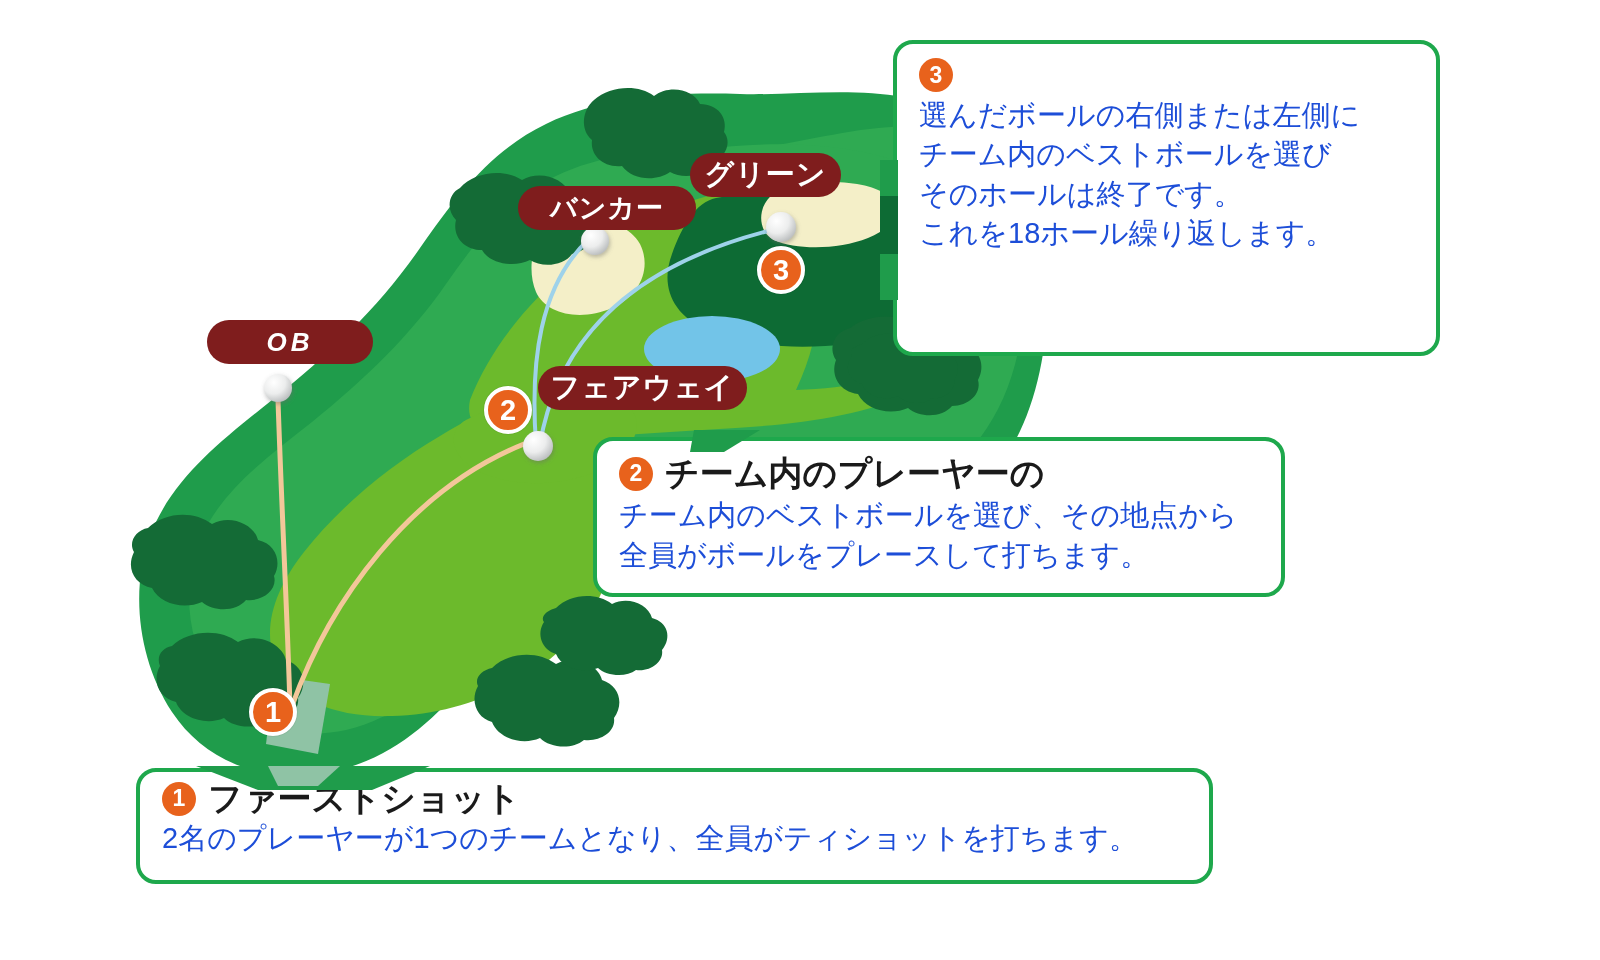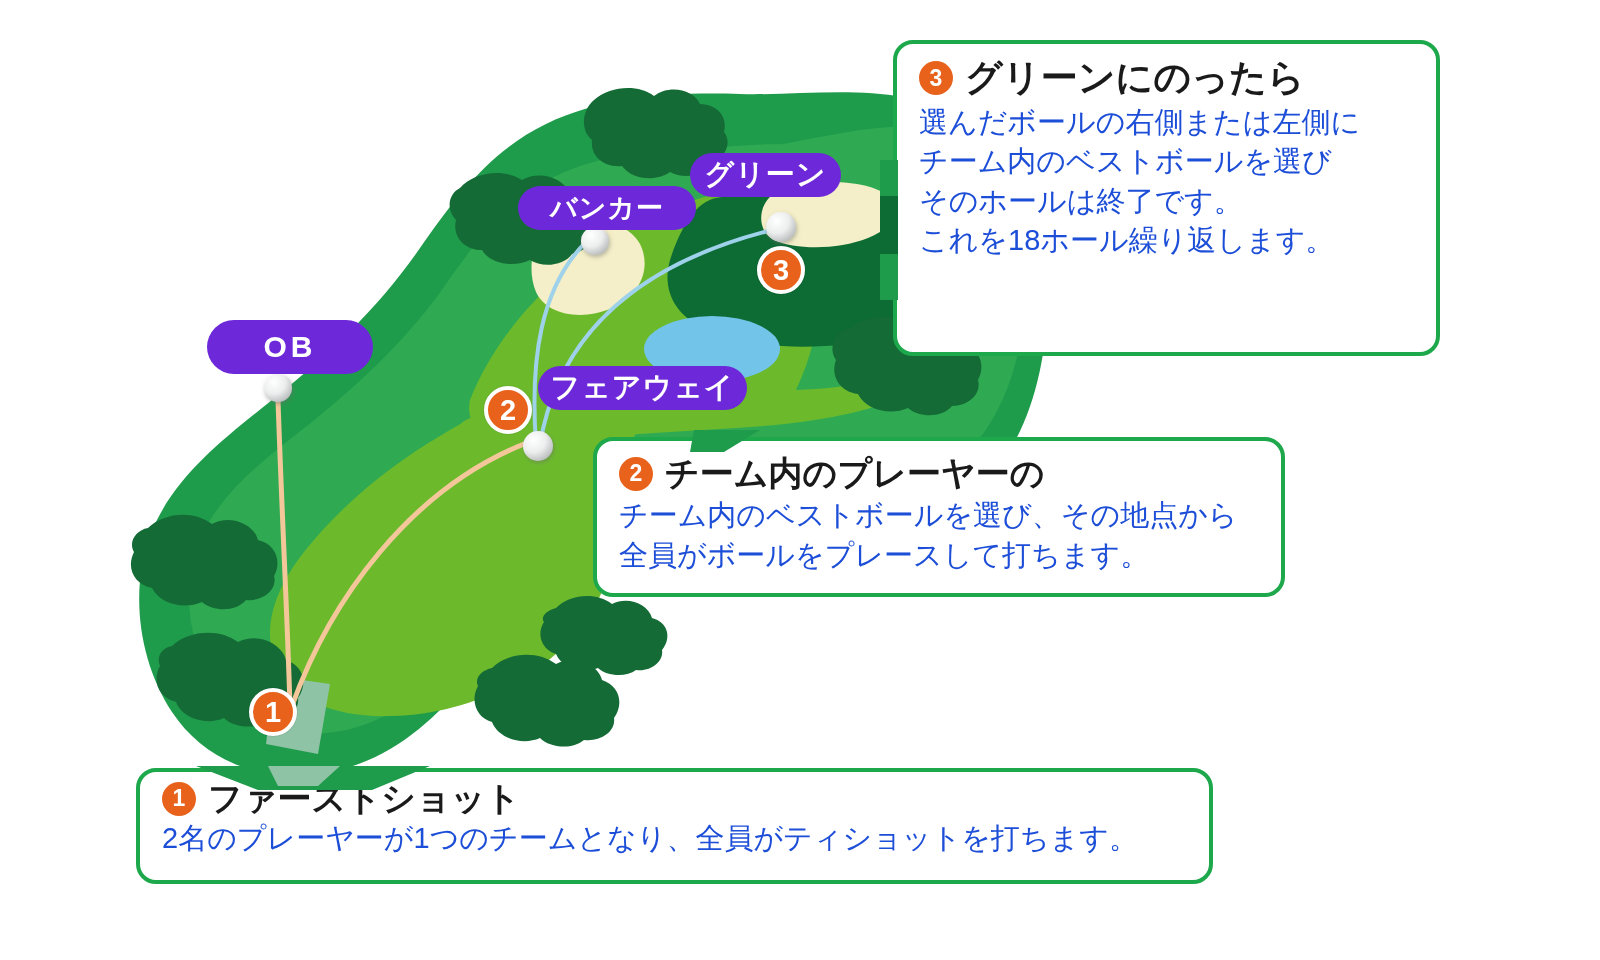--- a/index.html
+++ b/index.html
@@ -11,30 +11,30 @@
     position:relative;
   }
   #stage{position:absolute;left:0;top:0;width:1600px;height:960px;}
 
   
   #course-layer{position:absolute;left:0;top:0;width:1600px;height:960px;}
 
   
   .pill{
     position:absolute;
-    background:#6d28d9;
+    background:#7f1d1d;
     color:#ffffff;
     border-radius:999px;
     font-weight:bold;
     letter-spacing:1px;
     display:flex;align-items:center;justify-content:center;
     white-space:nowrap;
     box-sizing:border-box;
   }
-  .pill-ob{left:207px;top:320px;width:166px;height:54px;font-size:30px;letter-spacing:4px;}
+  .pill-ob{left:207px;top:320px;width:166px;height:44px;font-size:26px;letter-spacing:4px;font-style:italic;}
   .pill-bunker{left:518px;top:186px;width:178px;height:44px;font-size:27px;}
   .pill-green{left:690px;top:153px;width:151px;height:44px;font-size:29px;}
   .pill-fairway{left:538px;top:366px;width:209px;height:44px;font-size:29px;}
 
   
   .marker{
     position:absolute;
     width:48px;height:48px;border-radius:50%;
     background:#e8621c;
     border:4px solid #ffffff;
@@ -237,21 +237,20 @@
   <div class="pill pill-fairway">フェアウェイ</div>
 
   <div class="marker marker-1">1</div>
   <div class="marker marker-2">2</div>
   <div class="marker marker-3">3</div>
 
   <div class="callout" id="callout-3">
     <div class="callout-inner">
       <div class="callout-head">
         <div class="badge">3</div>
-        <div class="callout-title">グリーンにのったら</div>
       </div>
       <div class="callout-body">
         <div>選んだボールの右側または左側に</div>
         <div>チーム内のベストボールを選び</div>
         <div>そのホールは終了です。</div>
         <div>これを18ホール繰り返します。</div>
       </div>
     </div>
   </div>
 

